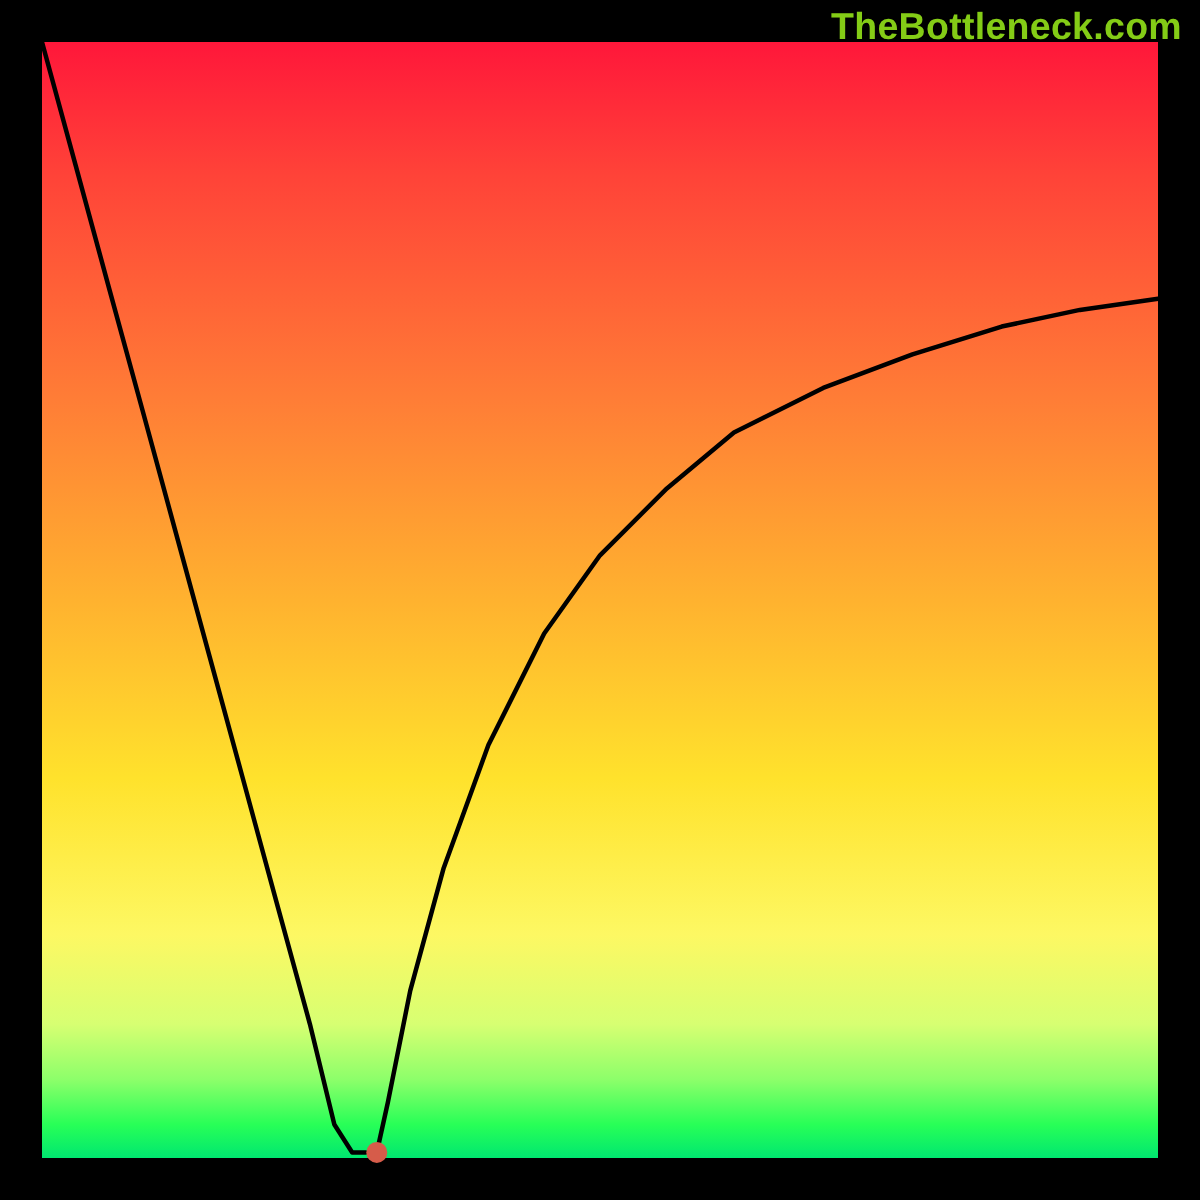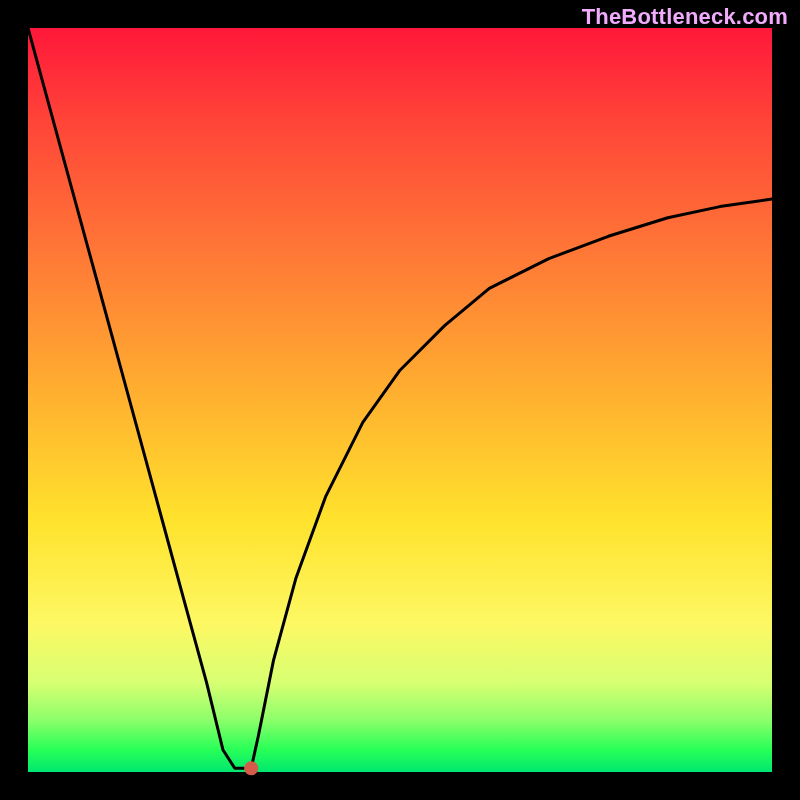--- a/index.html
+++ b/index.html
@@ -14,22 +14,22 @@
   .frame {
     position: relative;
     width: 800px;
     height: 800px;
     background: #000;
   }
   .watermark {
     position: absolute;
     top: 4px;
     right: 12px;
-    color: #f0abfc;
-    font-size: 22px;
+    color: #84cc16;
+    font-size: 25px;
     font-weight: 600;
     letter-spacing: 0.2px;
     user-select: none;
   }
   .plot-area {
     position: absolute;
     left: 28px;
     top: 28px;
     width: 744px;
     height: 744px;

